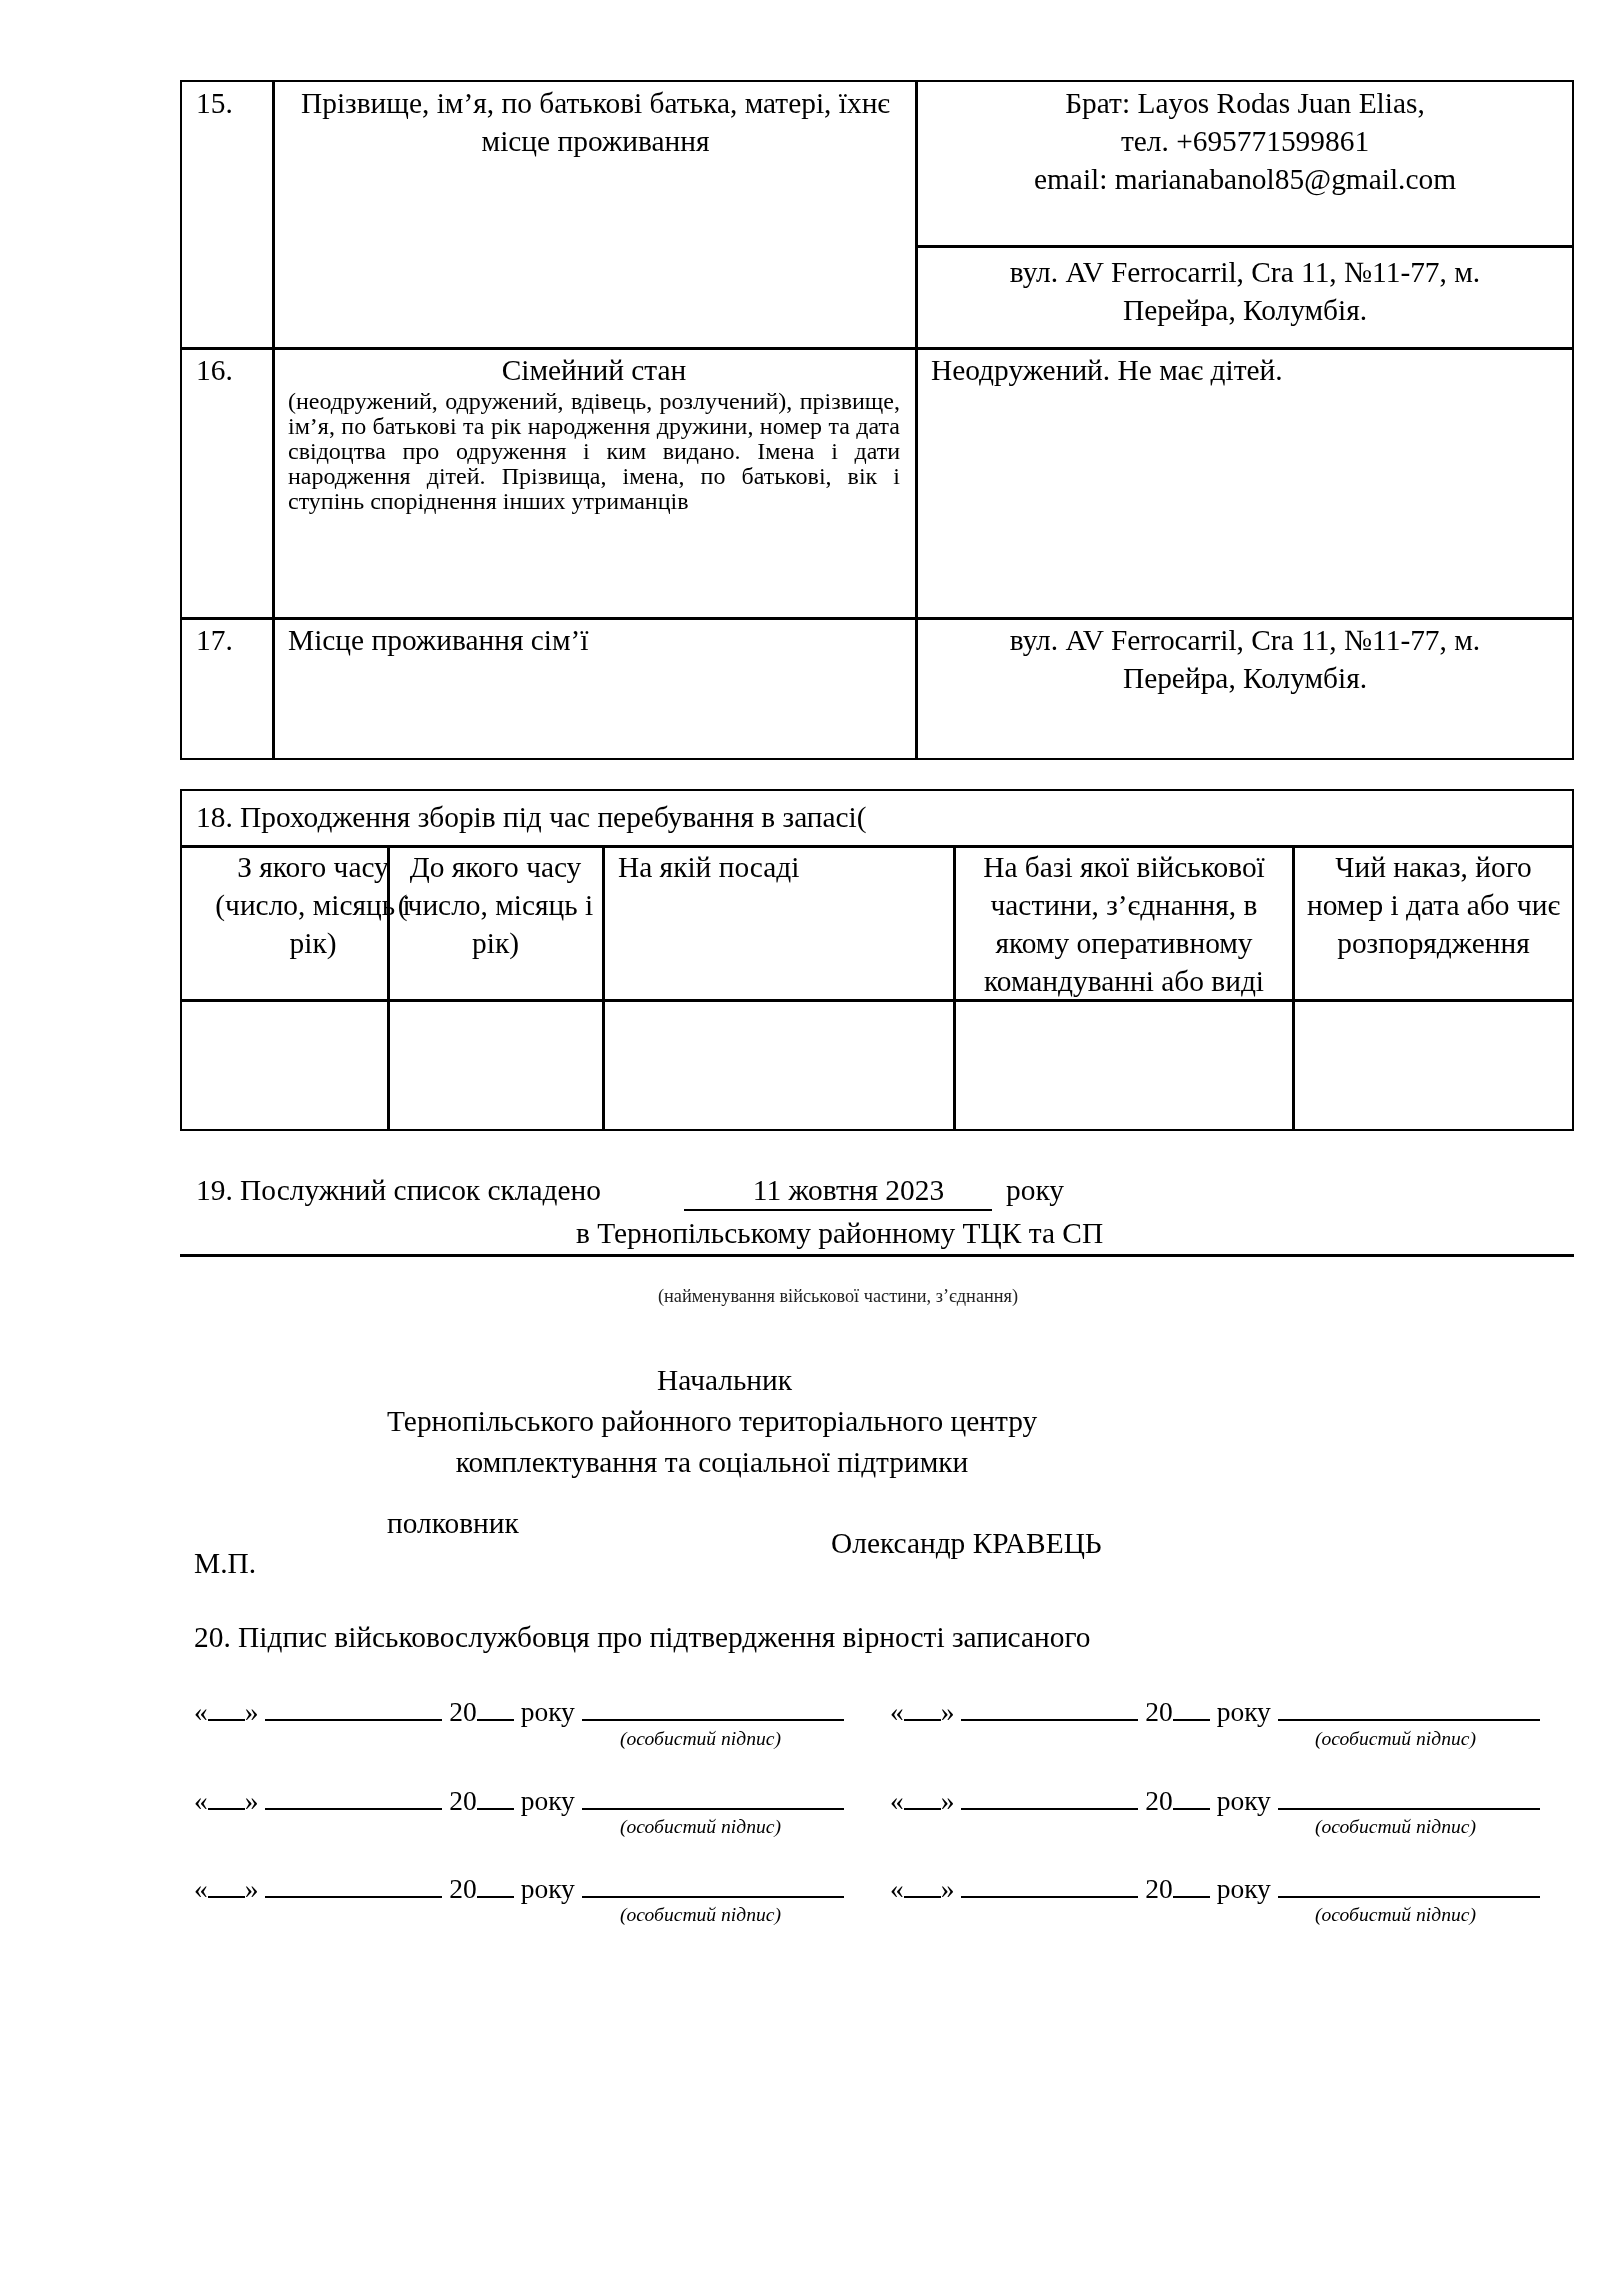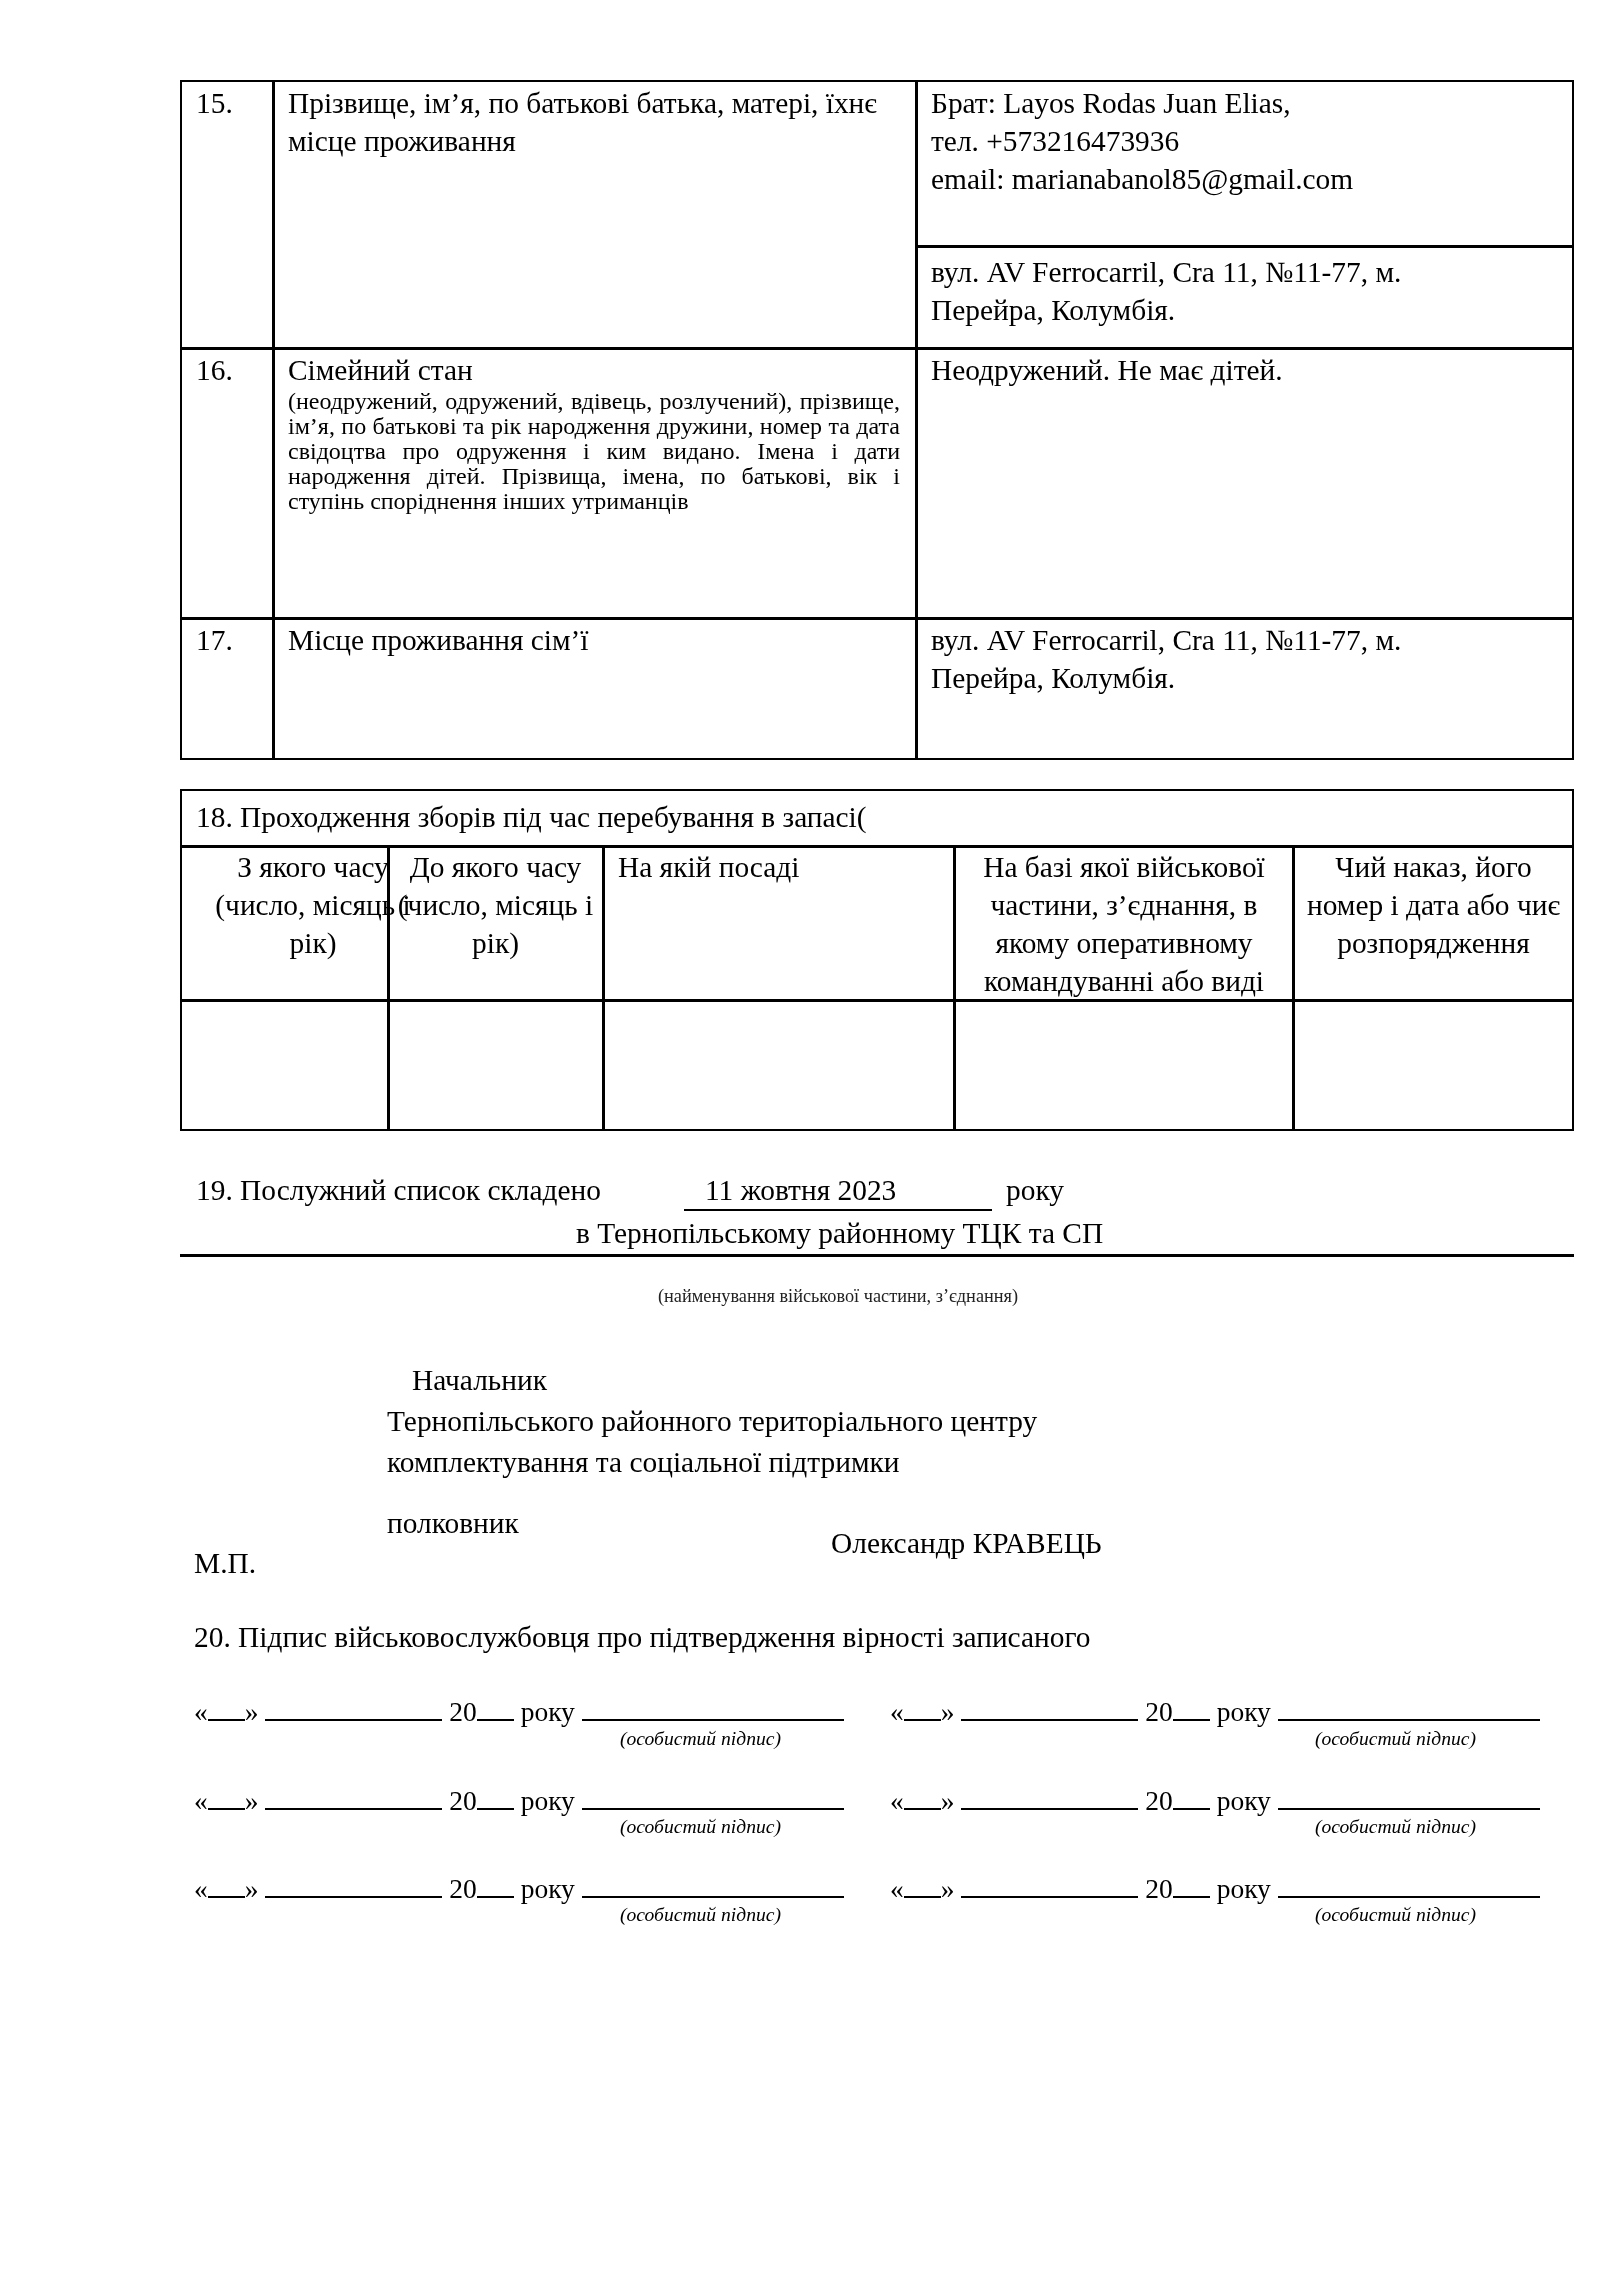--- a/index.html
+++ b/index.html
@@ -1,19 +1,19 @@
 <!DOCTYPE html>
 <html style="font-size:10.5px"><head>
 <meta charset="utf-8">
 <style>
   html, body { margin: 0; padding: 0; background: #ffffff; }
   body { width: 1623px; height: 2295px; position: relative; overflow: hidden;
          font-family: "Liberation Serif", "DejaVu Serif", serif; color: #000; }
   .abs { position: absolute; }
-  .txt { font-size: 29.4px; line-height: 38px; white-space: nowrap; }
+  .txt { font-size: 29.4px; line-height: 38px; white-space: nowrap; text-align: center; }
   .small { font-size: 24px; line-height: 25px; }
   .cap { font-size: 18.3px; line-height: 21px; color: #222; }
   .ital { font-style: italic; font-size: 19.6px; }
 
   
   .tbl { position: absolute; border: 2.6px solid #000; box-sizing: border-box; }
   .vline { position: absolute; width: 2.6px; background: #000; }
   .hline { position: absolute; height: 2.6px; background: #000; }
   .cell { position: absolute; box-sizing: border-box; overflow: hidden; }
   .justify { text-align: justify; text-align-last: left; white-space: normal; }
@@ -30,21 +30,21 @@
 <div class="vline" style="left:915px; top:80px; height:680px;"></div>
 
 <div class="hline" style="left:915px; top:245px; width:658px;"></div>
 <div class="hline" style="left:180px; top:347px; width:1394px;"></div>
 <div class="hline" style="left:180px; top:617px; width:1394px;"></div>
 
 <div class="cell txt" style="left:196px; top:84px;">15.</div>
 <div class="cell txt" style="left:288px; top:84px; width:615px; white-space:normal;">Прізвище, ім’я, по батькові батька, матері, їхнє місце проживання</div>
 <div class="cell" style="left:931px; top:84px; width:628px;">
   <div class="txt">Брат: Layos Rodas Juan Elias,</div>
-  <div class="txt">тел. +573216473936</div>
+  <div class="txt">тел. +695771599861</div>
   <div class="txt">email: marianabanol85@gmail.com</div>
 </div>
 <div class="cell" style="left:931px; top:253px; width:628px;">
   <div class="txt">вул. AV Ferrocarril, Cra 11, №11-77, м.</div>
   <div class="txt">Перейра, Колумбія.</div>
 </div>
 
 <div class="cell txt" style="left:196px; top:351px;">16.</div>
 <div class="cell" style="left:288px; top:351px; width:612px;">
   <div class="txt">Сімейний стан</div>

